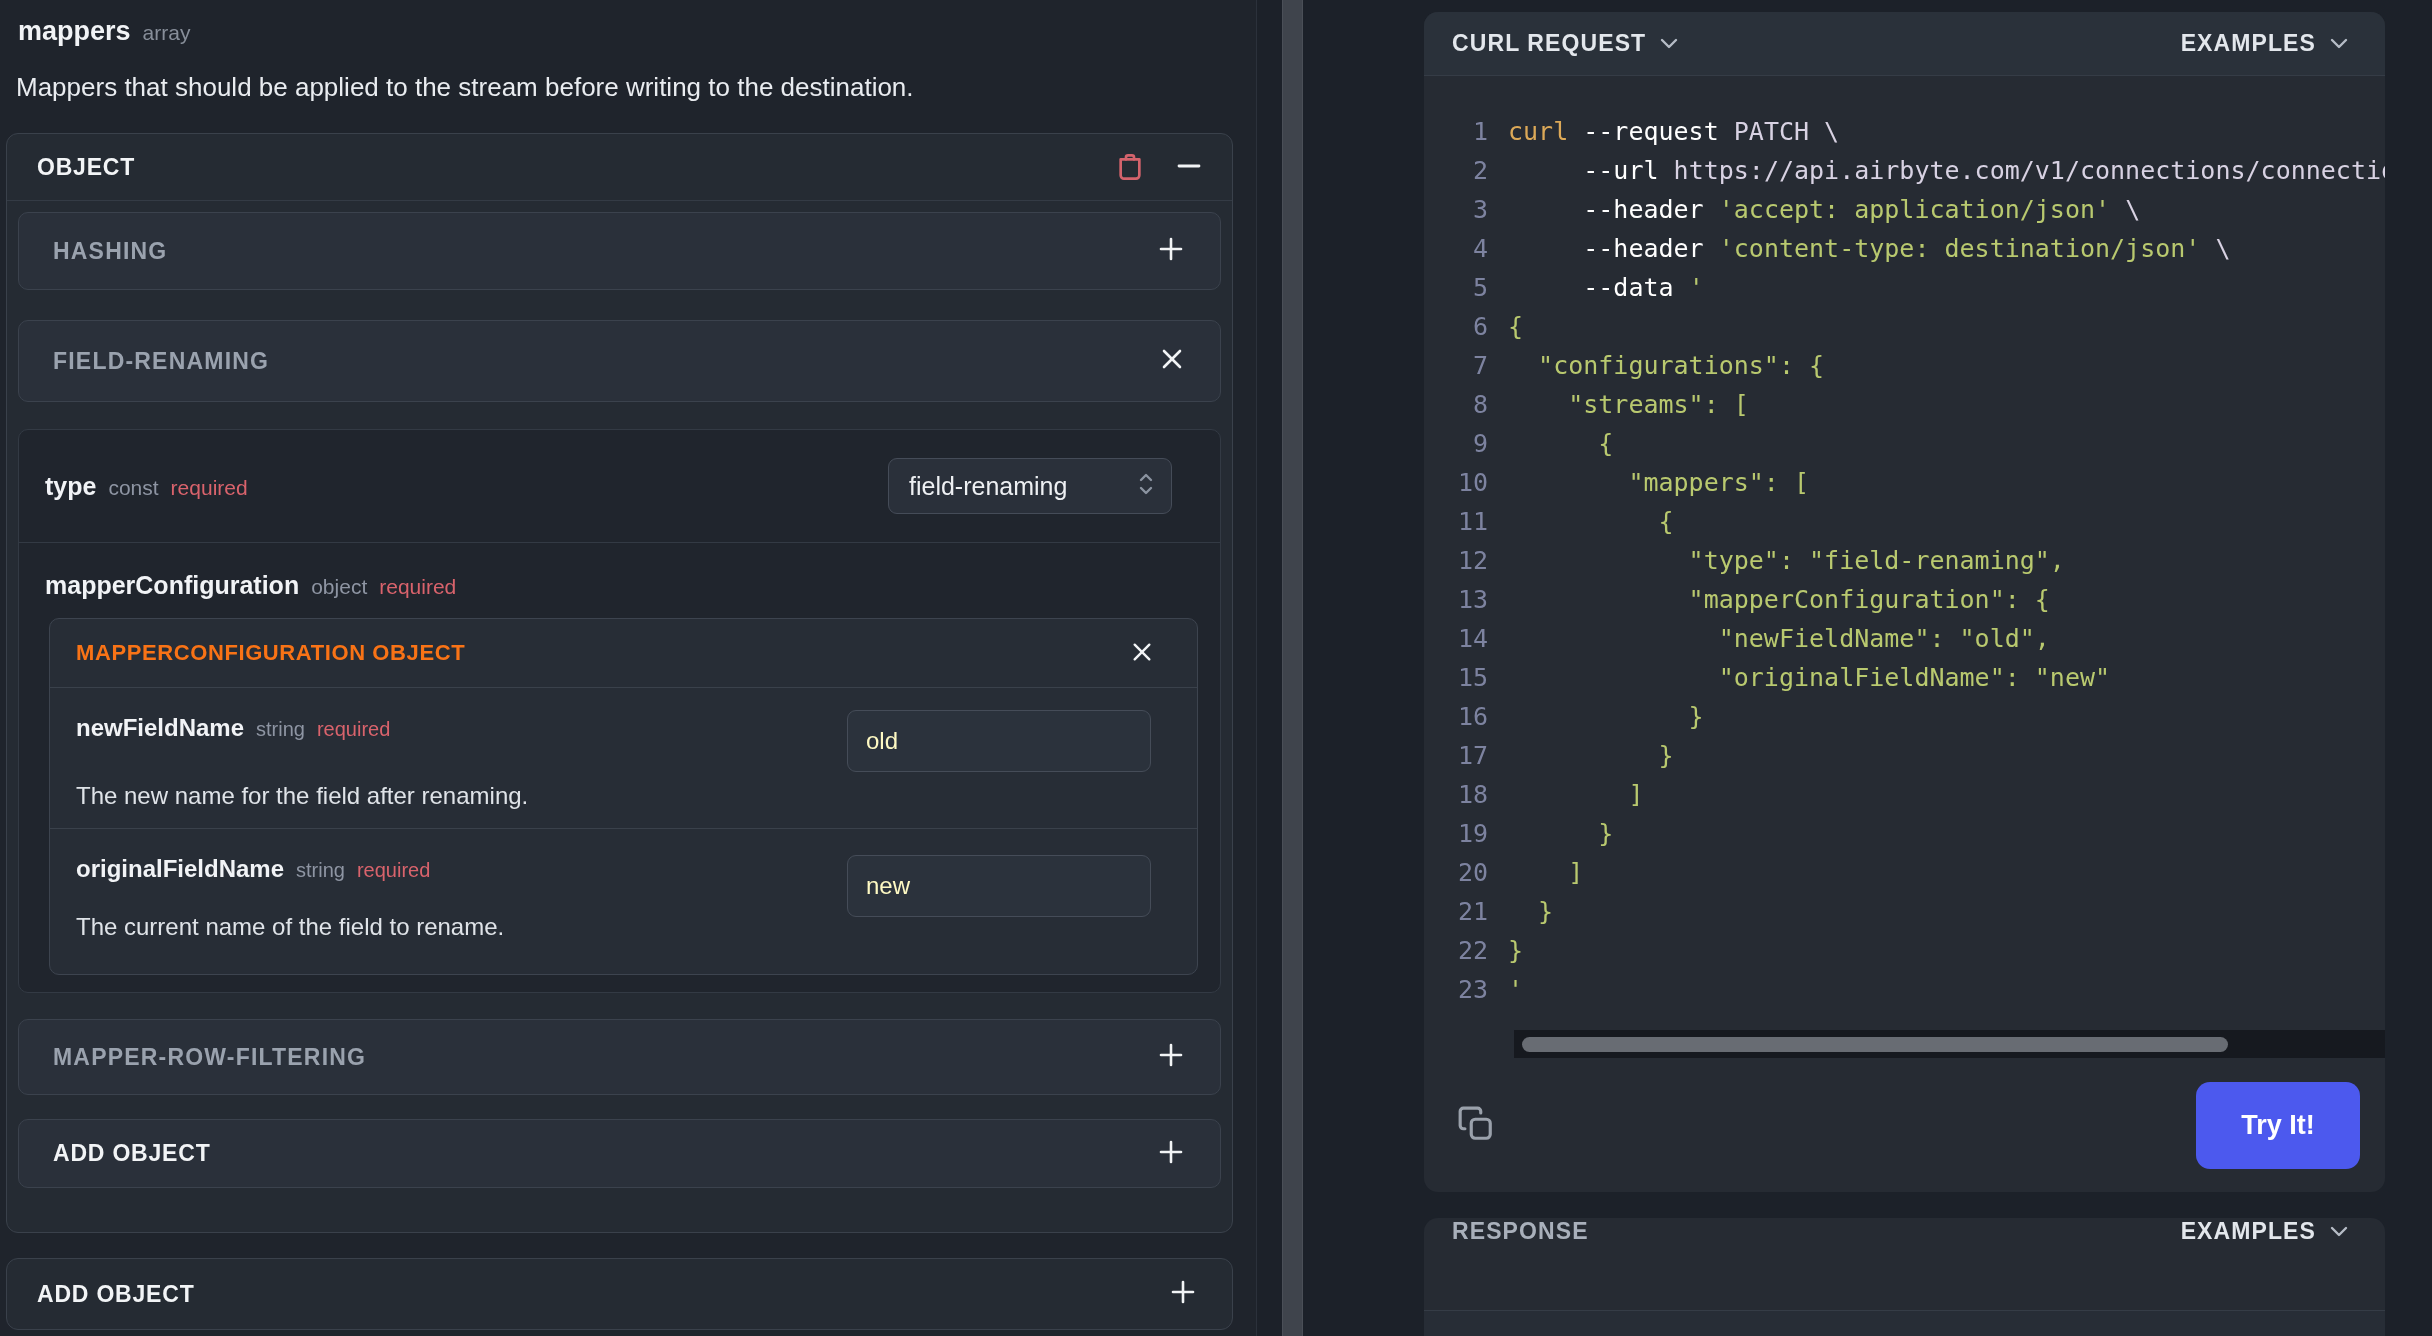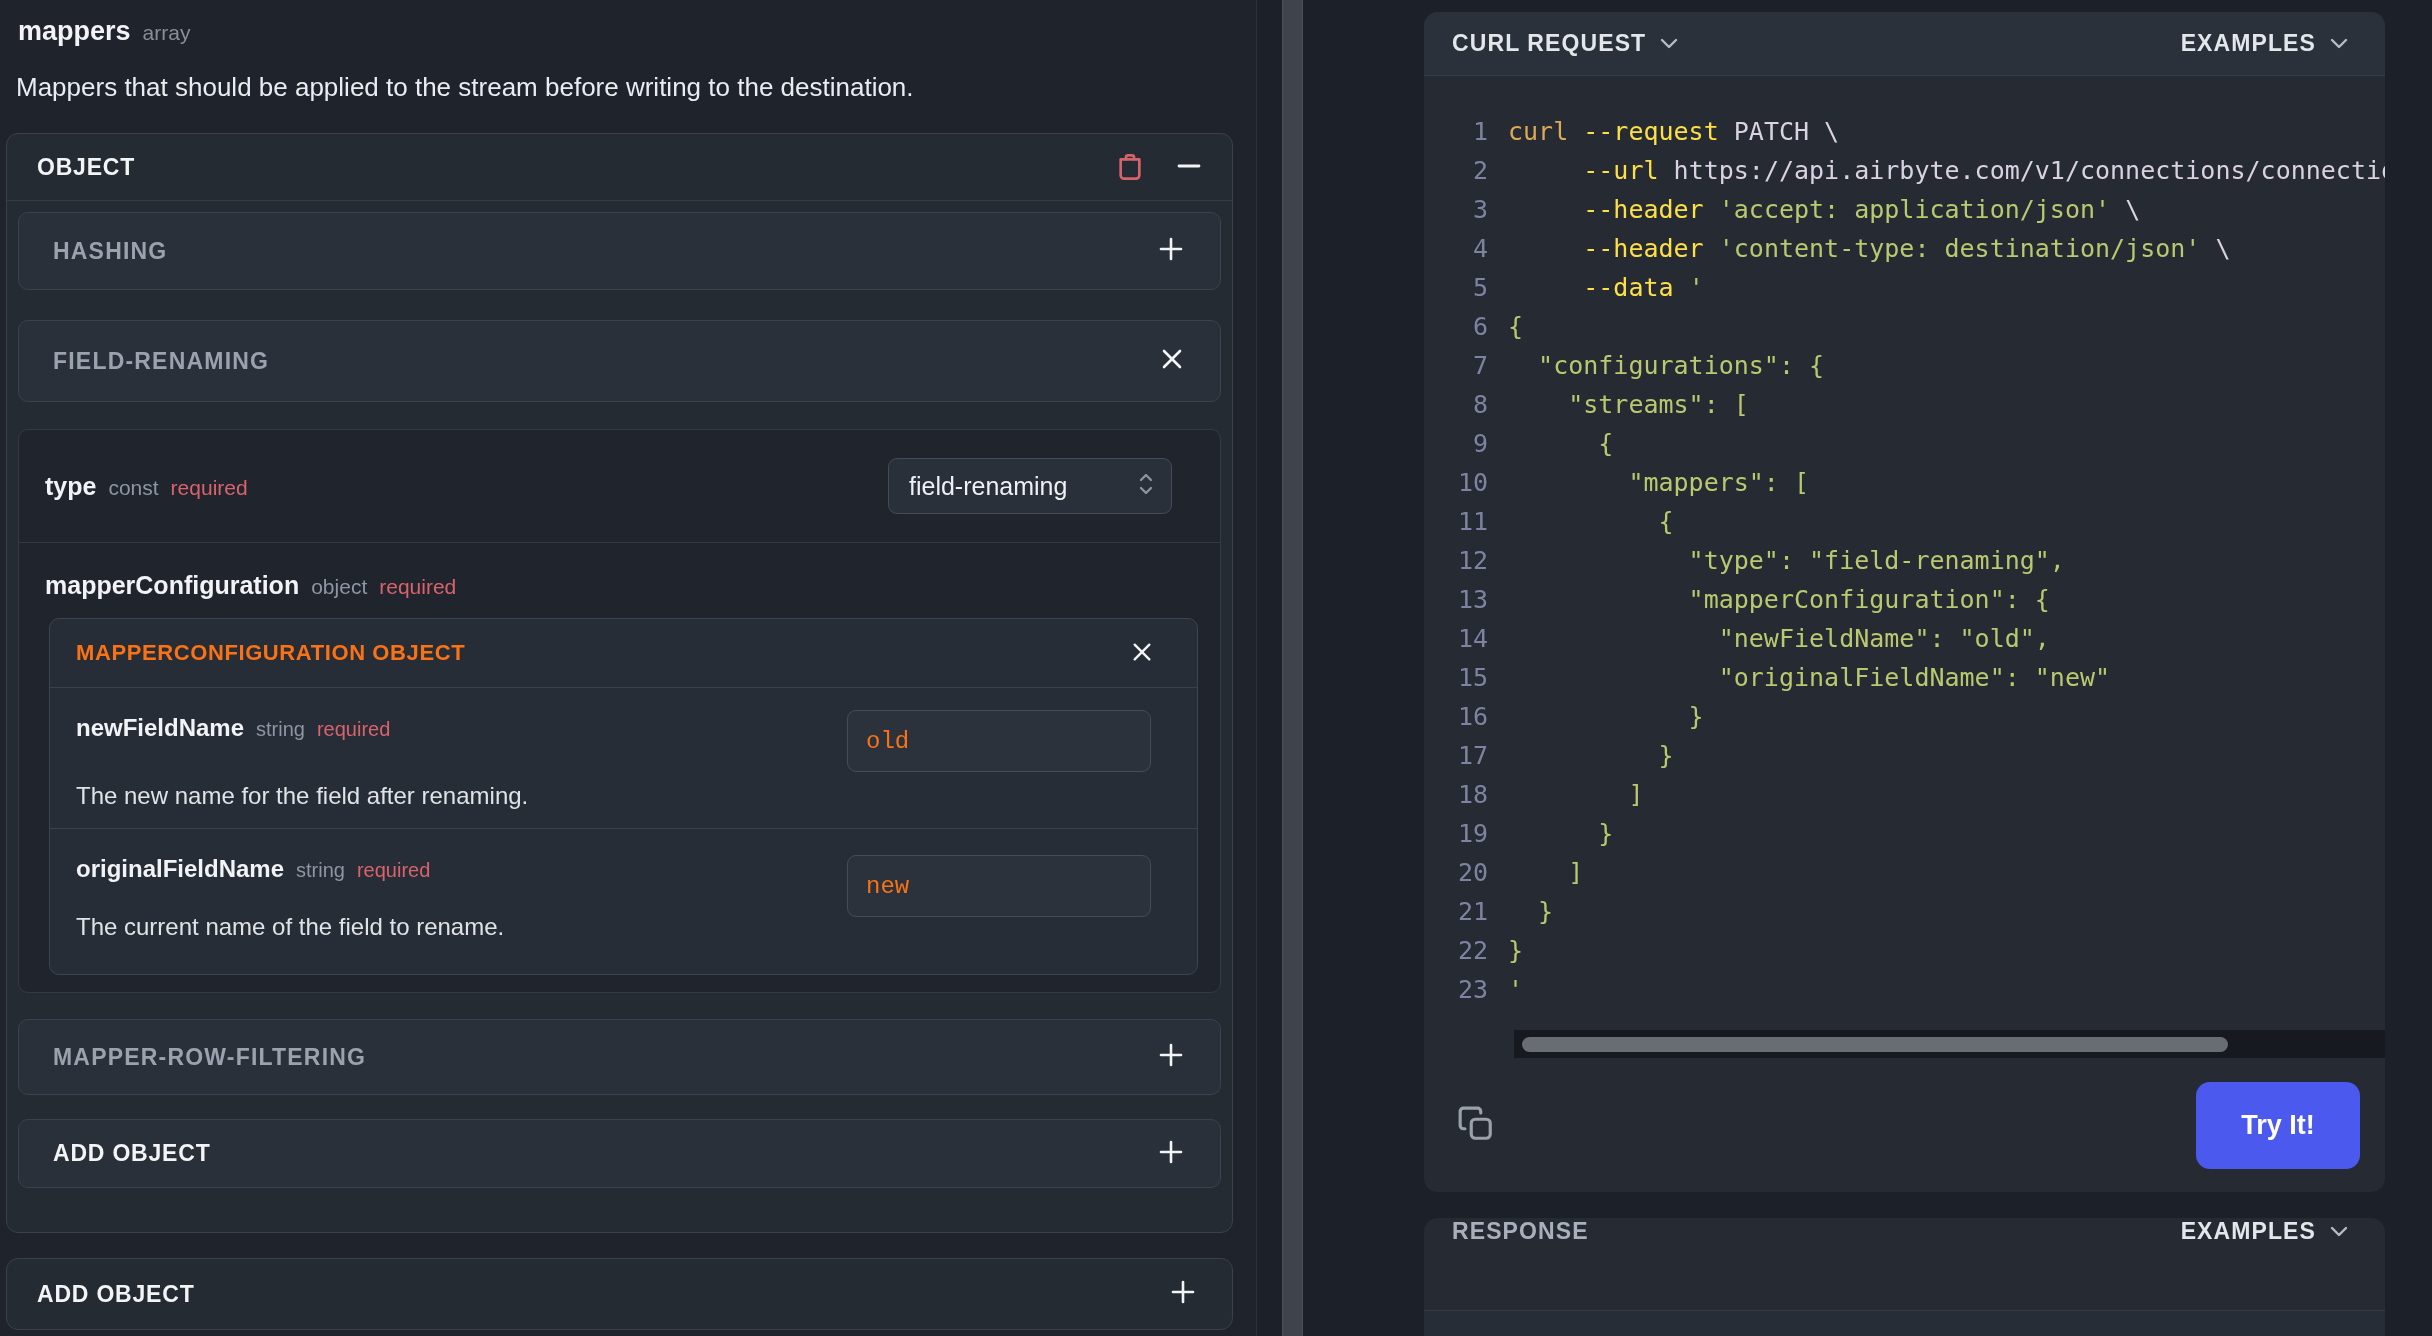--- a/index.html
+++ b/index.html
@@ -70,22 +70,22 @@
   .mc-row{position:relative;height:140px;}
   .mc-row.second{height:145px;border-top:1px solid #3a414b;}
   .mc-row .label-line{position:absolute;left:26px;top:26px;}
   .mc-row .f-name{font-size:24px;}
   .mc-row .f-meta,.mc-row .f-req{font-size:20px;}
   .field-desc{position:absolute;left:26px;top:94px;font-size:24px;color:#dfe3e8;}
   .mc-row.second .field-desc{top:84px;}
   .text-input{
     position:absolute;right:46px;top:22px;box-sizing:border-box;width:304px;height:62px;
     background:#2b323c;border:1px solid #454c58;border-radius:9px;
-    color:#f97316;font-size:24px;padding:0 0 0 18px;outline:none;
-    font-family:Liberation Mono, monospace;
+    color:#fef9c3;font-size:24px;padding:0 0 0 18px;outline:none;
+    font-family:Liberation Sans, sans-serif;
   }
   .mc-row.second .text-input{top:26px;}
 
   .add-object-outer{
     position:absolute;left:6px;top:1258px;width:1227px;height:72px;box-sizing:border-box;
     display:flex;align-items:center;justify-content:space-between;padding:0 36px 0 30px;
     background:#252b33;border:1px solid #3a414b;border-radius:12px;
   }
 
   
@@ -101,21 +101,21 @@
     display:flex;align-items:center;justify-content:space-between;padding:0 37px 0 28px;
   }
   .hdr-left,.hdr-right{display:flex;align-items:center;gap:14px;cursor:pointer;background:none;border:none;padding:0;}
   .hdr-label{font-size:23px;font-weight:bold;letter-spacing:1.1px;color:#e3e7ec;}
   .chev{color:#b6bcc6;display:flex;align-items:center;}
   .code-area{height:957px;overflow:hidden;padding-top:36px;box-sizing:border-box;}
   .code-line{display:flex;height:39px;line-height:39px;font-family:"DejaVu Sans Mono",monospace;font-size:25px;}
   .ln{width:64px;text-align:right;color:#7d83a0;flex:none;user-select:none;}
   .code-text{white-space:pre;margin-left:20px;}
   .tok-k{color:#dca958;}
-  .tok-o{color:#fde047;}
+  .tok-o{color:#ffffff;}
   .tok-p{color:#d8d2e3;}
   .tok-s{color:#b9c96f;}
   .tok-j{color:#b9c96f;}
   .scroll-strip{position:absolute;left:90px;right:0;top:1018px;height:28px;background:#16191f;}
   .scroll-thumb{position:absolute;left:8px;top:7px;width:706px;height:15px;border-radius:8px;background:#686c73;cursor:grab;}
   .curl-footer{
     position:absolute;left:0;right:0;bottom:0;height:133px;
     display:flex;align-items:center;justify-content:space-between;padding:0 25px 0 33px;box-sizing:border-box;
   }
   .try-btn{

